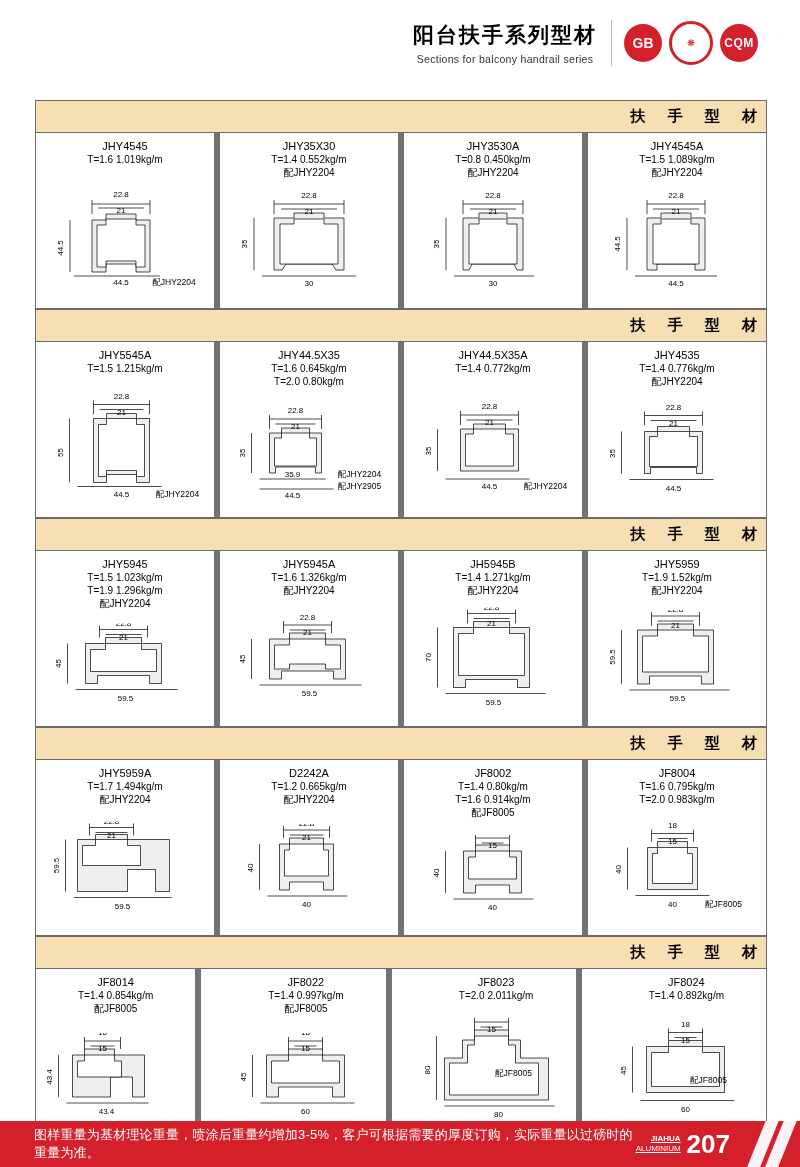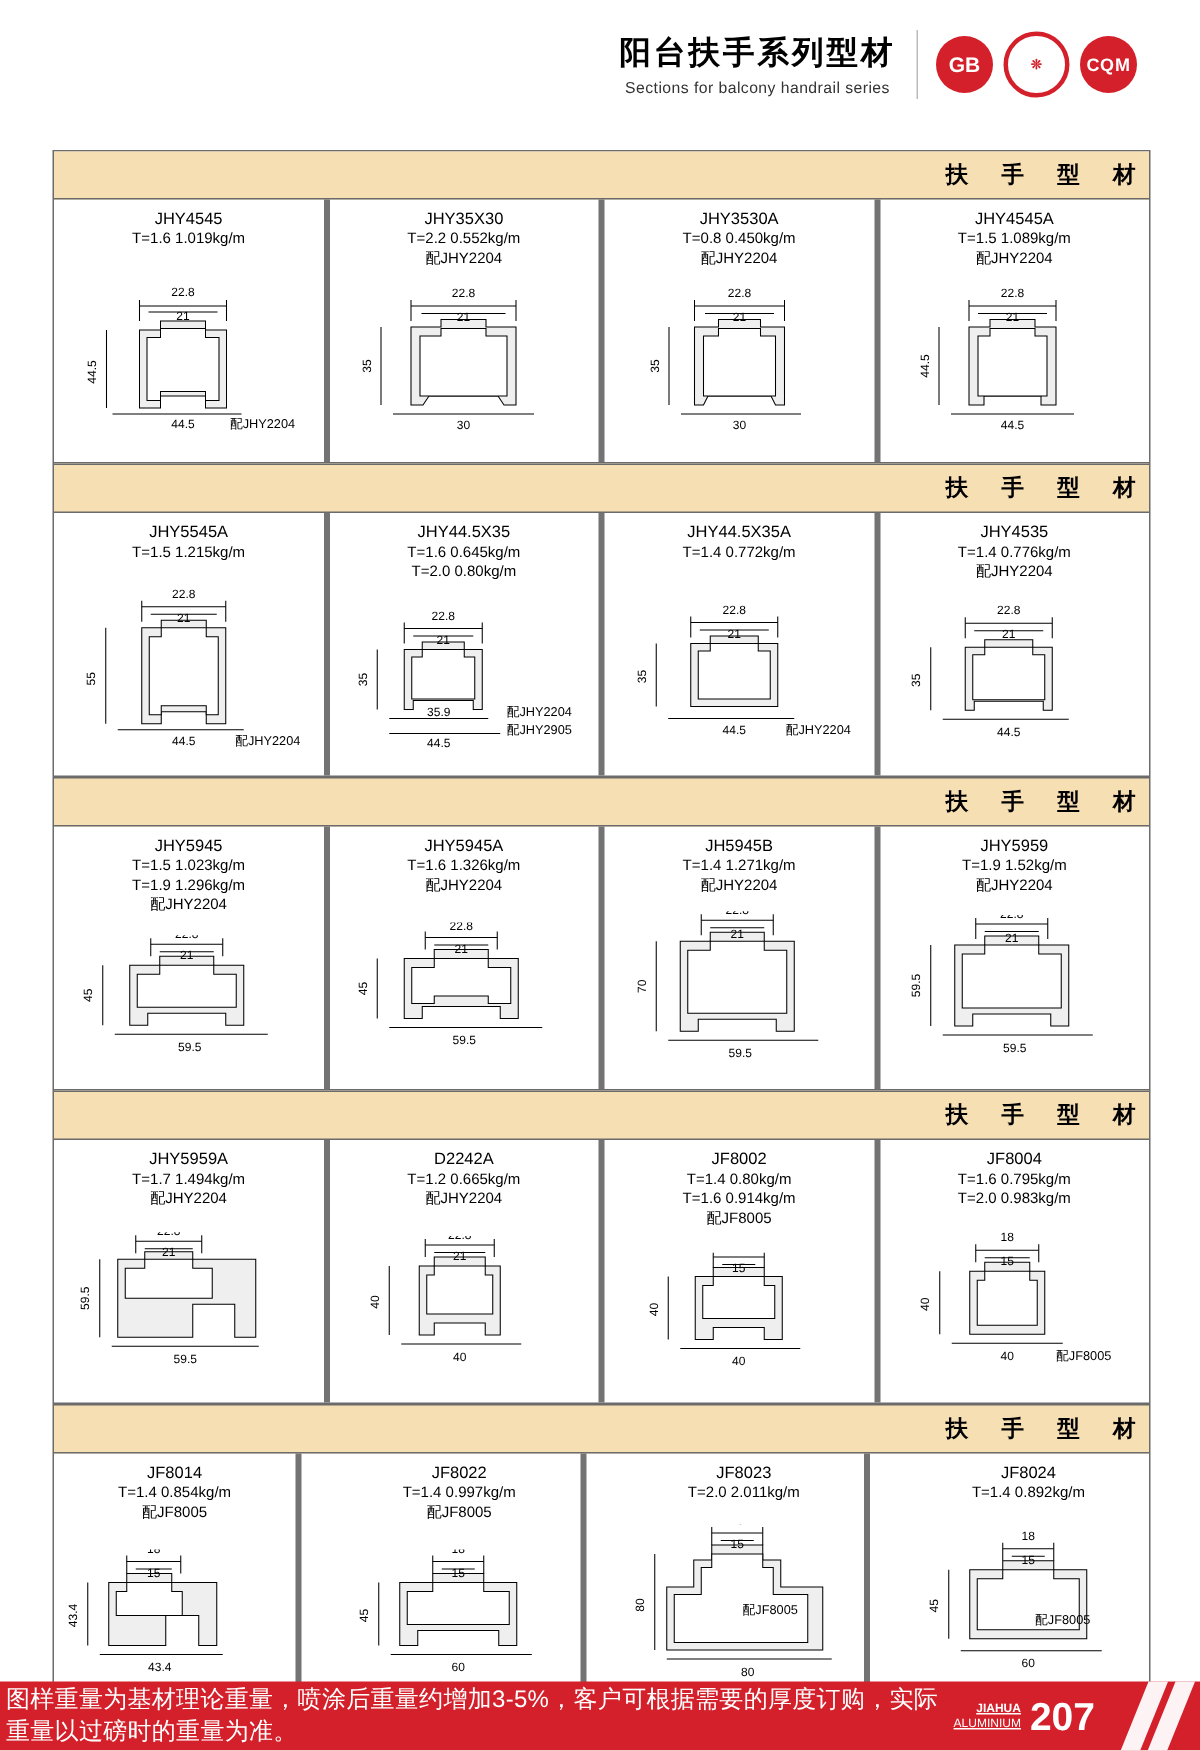--- a/index.html
+++ b/index.html
@@ -22,33 +22,33 @@
   .logo.cqm{background:#d3202a;font-size:12px;letter-spacing:.5px;}
   .logo.gb{background:#d3202a;font-size:14px;font-family:Liberation Sans, sans-serif;}
 
   
   .sheet{position:absolute;left:35px;top:100px;width:730px;border:1px solid #6b6b6b;}
   .band{background:#f7dfb4;border-bottom:1px solid #6b6b6b;border-top:1px solid #6b6b6b;
         text-align:right;font-size:15px;font-weight:bold;letter-spacing:9px;padding:6px 0 6px 0;}
   .sheet > .band:first-child{border-top:none;}
   .row{display:flex;border-bottom:1px solid #6b6b6b;}
   .row:last-child{border-bottom:none;gap:25px;}
-  .cell{flex:1 1 0;border-right:4px solid #737373;box-sizing:border-box;padding:6px 4px 4px 4px;
+  .cell{flex:1 1 0;border-right:6px solid #737373;box-sizing:border-box;padding:6px 4px 4px 4px;
         display:flex;flex-direction:column;align-items:center;height:175px;position:relative;}
   .cell:last-child{border-right:none;}
   .c-name{font-size:11px;line-height:14px;text-align:center;}
   .c-spec{font-size:10px;line-height:13px;text-align:center;}
   .c-fit{font-size:10px;line-height:13px;text-align:center;}
   .figure{flex:1;width:100%;position:relative;}
   .figure svg{position:absolute;left:50%;top:50%;transform:translate(-50%,-50%);}
 
   
   .footer{position:absolute;left:0;bottom:0;width:800px;height:46px;background:#d3202a;color:#fff;
           display:flex;align-items:center;}
-  .f-note{font-size:16px;padding-left:4px;flex:1;letter-spacing:.2px;}
+  .f-note{font-size:13px;padding-left:34px;flex:1;letter-spacing:.2px;}
   .f-brand{font-size:8px;line-height:10px;text-align:right;padding-right:6px;text-decoration:underline;}
   .f-brand .b1{font-weight:bold;}
   .f-page{font-size:26px;font-weight:bold;padding-right:16px;}
   .f-slash{width:54px;height:46px;position:relative;overflow:hidden;}
   .f-slash i{position:absolute;top:-6px;left:10px;width:13px;height:60px;background:#fff;
              transform:skewX(-22deg);opacity:.95;}
   .f-slash i:nth-child(2){left:28px;}
 </style>
 </head>
 <body>
@@ -92,21 +92,21 @@
           <text x="81" y="33" font-size="8" text-anchor="middle" fill="#000">21</text>
           <text x="23" y="68" font-size="8" text-anchor="middle" fill="#000" transform="rotate(-90 23 68)">44.5</text>
           <text x="81" y="105" font-size="8" text-anchor="middle" fill="#000">44.5</text>
           <text x="134" y="105" font-size="8.5" text-anchor="middle" fill="#000">配JHY2204</text>
         </svg>
       </div>
     </div>
 
     <div class="cell">
       <div class="c-name">JHY35X30</div>
-      <div class="c-spec">T=2.2   0.552kg/m</div>
+      <div class="c-spec">T=1.4   0.552kg/m</div>
       <div class="c-fit">配JHY2204</div>
       <div class="figure">
         <svg width="170" height="100" viewBox="0 0 170 100">
           <g stroke="#000" fill="none" stroke-width="0.7">
             <line x1="50" y1="8" x2="50" y2="22"></line>
               <line x1="120" y1="8" x2="120" y2="22"></line>
             <line x1="50" y1="12" x2="120" y2="12"></line>
             <line x1="57" y1="17" x2="113" y2="17"></line>
             <line x1="30" y1="26" x2="30" y2="78"></line>
             <line x1="38" y1="84" x2="132" y2="84"></line>

